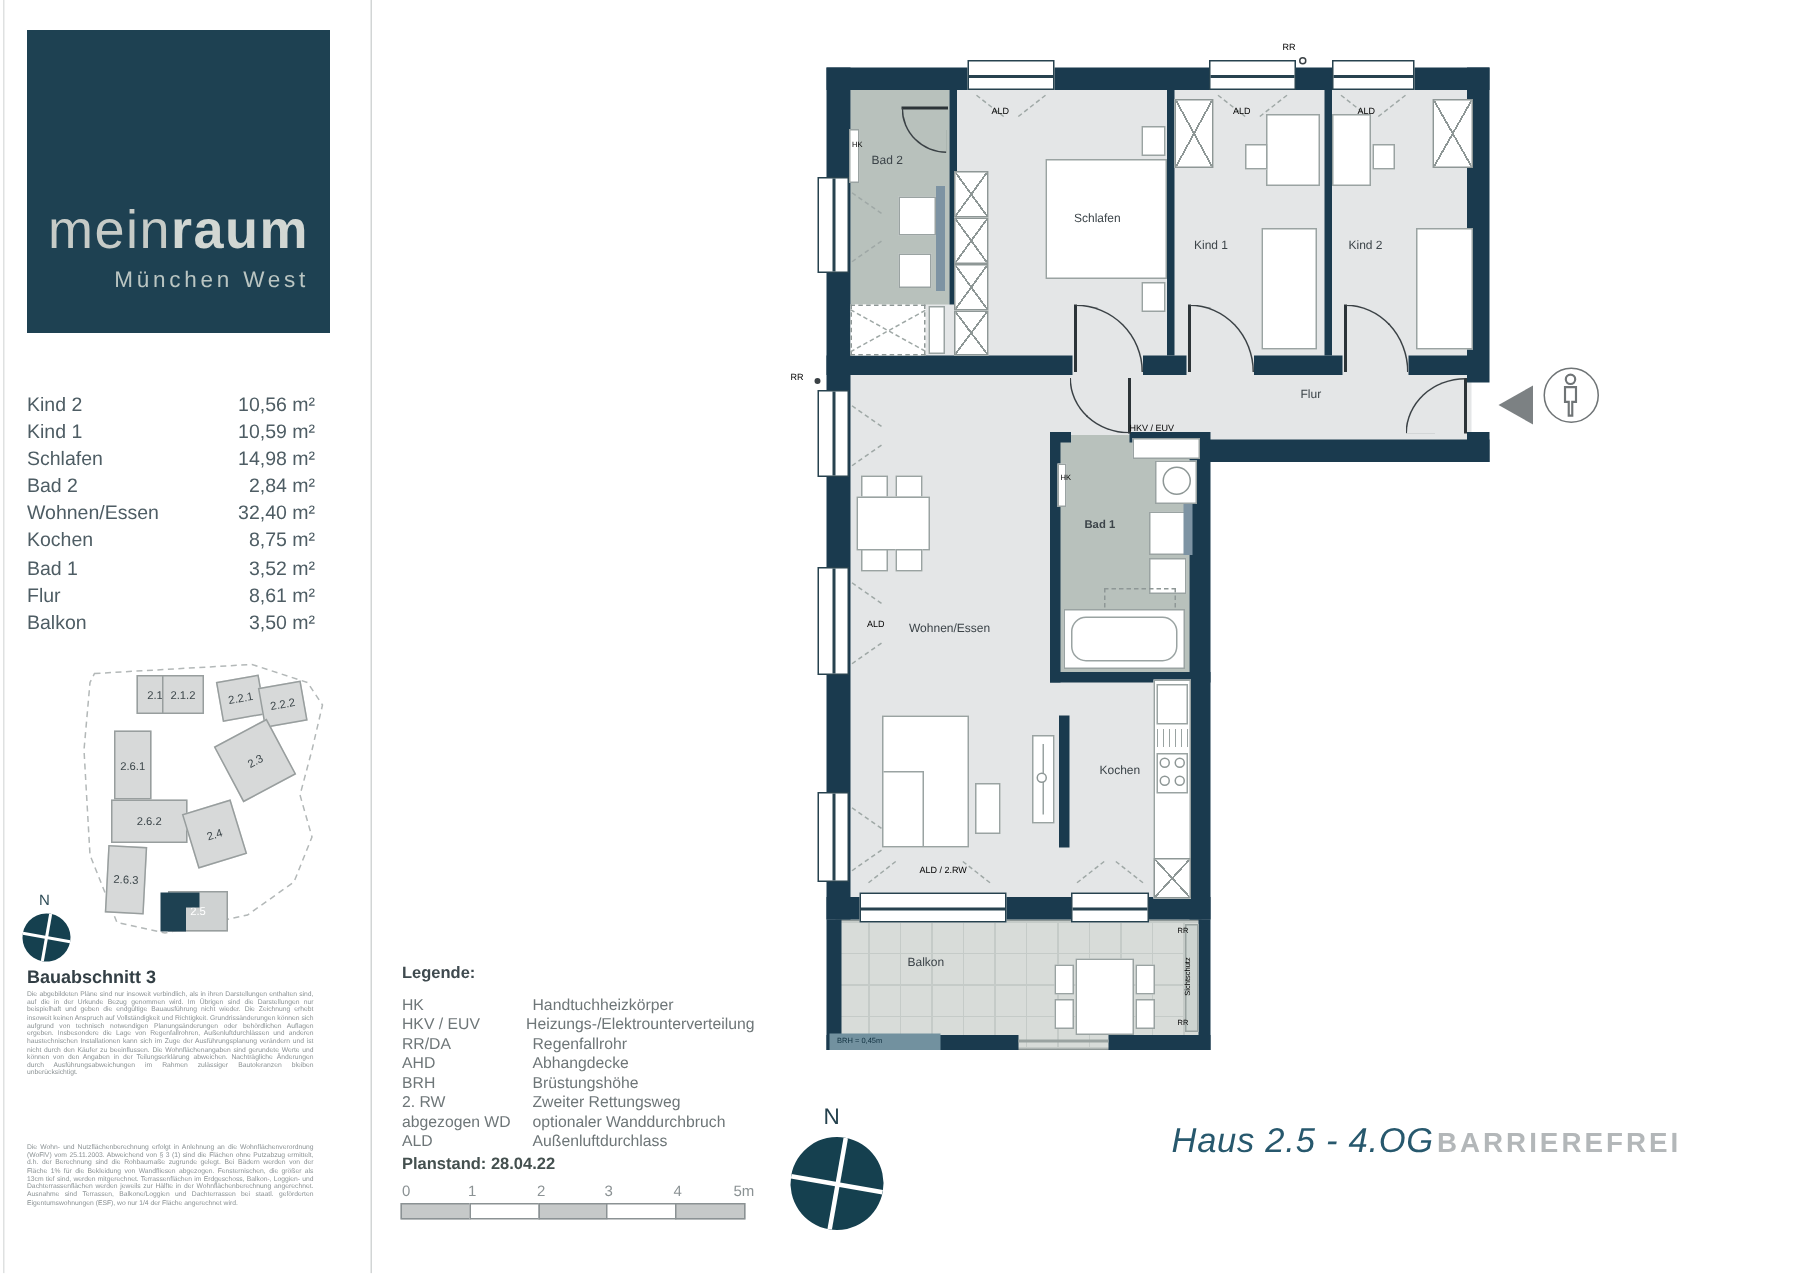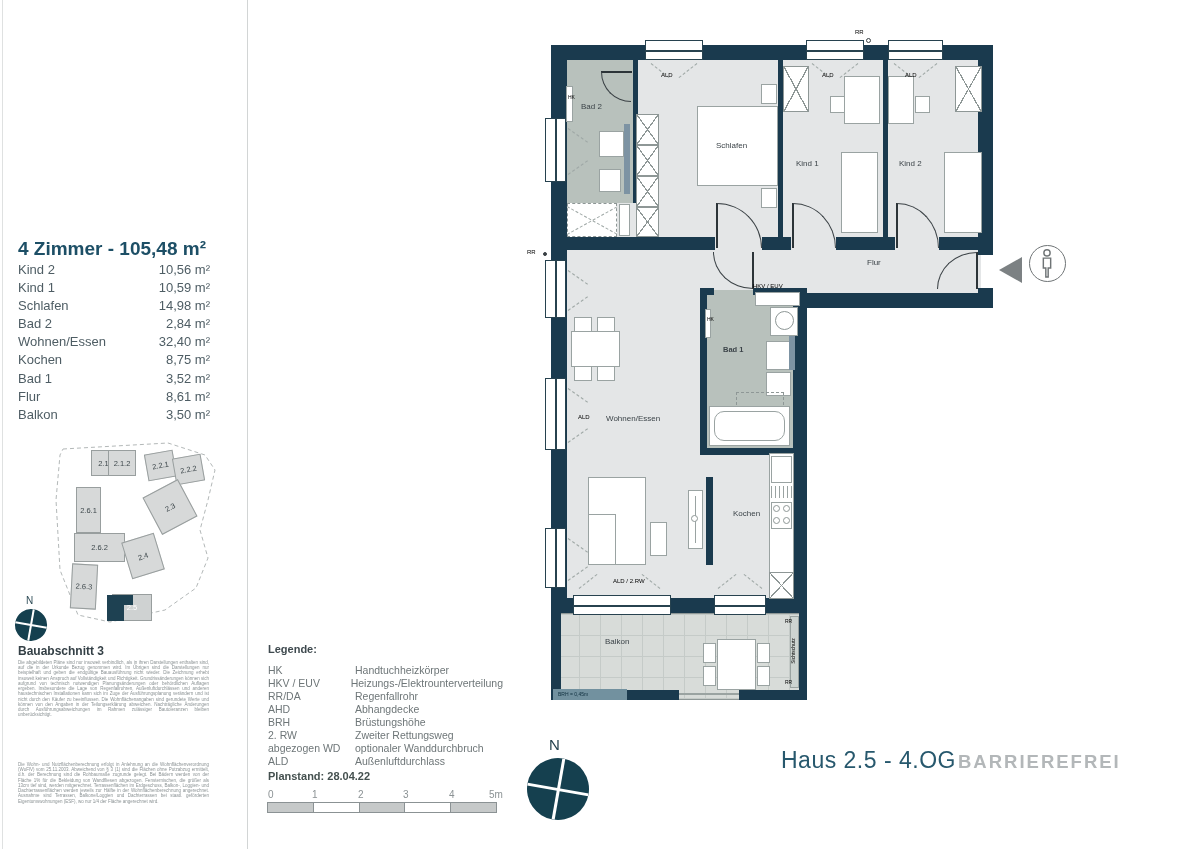--- a/index.html
+++ b/index.html
@@ -49,41 +49,44 @@
   .leg{position:absolute;left:268px;top:664px;width:235px;}
   .lrow{display:flex;height:13px;font-size:10.5px;color:#6e7678;}
   .labbr{width:87px;}
   .planstand{position:absolute;left:268px;top:770px;font-size:11px;font-weight:700;color:#44504f;}
   .tick{position:absolute;top:0;font-size:10px;color:#8b9294;}
   .segs{position:absolute;left:0;top:13px;width:229px;height:11px;display:flex;}
   .seg{flex:1;border:1px solid #8b9294;margin-left:-1px;box-sizing:border-box;}
   .seg.g{background:#c6c9c9;} .seg.w{background:#fff;}
   .compass{position:absolute;border-radius:50%;overflow:hidden;background:#15404f;}
   .cb{position:absolute;background:#fff;}
-  .haus{position:absolute;left:781px;top:747px;font-size:23px;color:#27586d;letter-spacing:.5px;}
+  .haus{position:absolute;left:781px;top:747px;font-size:23px;color:#27586d;letter-spacing:.5px;font-style:italic;}
   .badge{position:absolute;left:958px;top:751px;font-size:18.5px;font-weight:700;letter-spacing:2px;color:#b3b7b9;}
   .wohnrow{position:absolute;left:779px;top:766px;font-size:54px;letter-spacing:1px;color:#2a5a70;white-space:nowrap;}
   .wohnrow b{font-weight:700;color:#81a0ae;margin-left:12px;letter-spacing:0;}
   .tri{position:absolute;width:0;height:0;border-top:13px solid transparent;border-bottom:13px solid transparent;
        border-right:23px solid #7c8183;}
   .dashrect{position:absolute;border:1px dashed #8e9796;box-sizing:border-box;}
   .dot{position:absolute;border:1px solid #3a4145;border-radius:50%;box-sizing:border-box;}
   .cooktop-dot{position:absolute;width:7px;height:7px;border:1px solid #8e9796;border-radius:50%;box-sizing:border-box;background:#fff;}
   .vline{position:absolute;background:#9aa3a2;}
 </style>
 </head>
 <body>
 
 <div class="page">
 
   <div class="a" style="left:2px;top:0;width:1px;height:849px;background:#dfe1e1"></div>
   <div class="a" style="left:247px;top:0;width:1px;height:849px;background:#d2d5d5"></div>
 
-
-  <div class="sum-title">4 Zimmer - 105,48 m²</div>
+  <div class="logo">
+    <div class="brand"><span>mein</span><b>raum</b></div>
+    <div class="brand-sub">München West</div>
+  </div>
+
   <div class="sum">
     <div class="srow">
         <span>Kind 2</span>
         <span>10,56 m²</span>
       </div>
     <div class="srow">
         <span>Kind 1</span>
         <span>10,59 m²</span>
       </div>
     <div class="srow">

